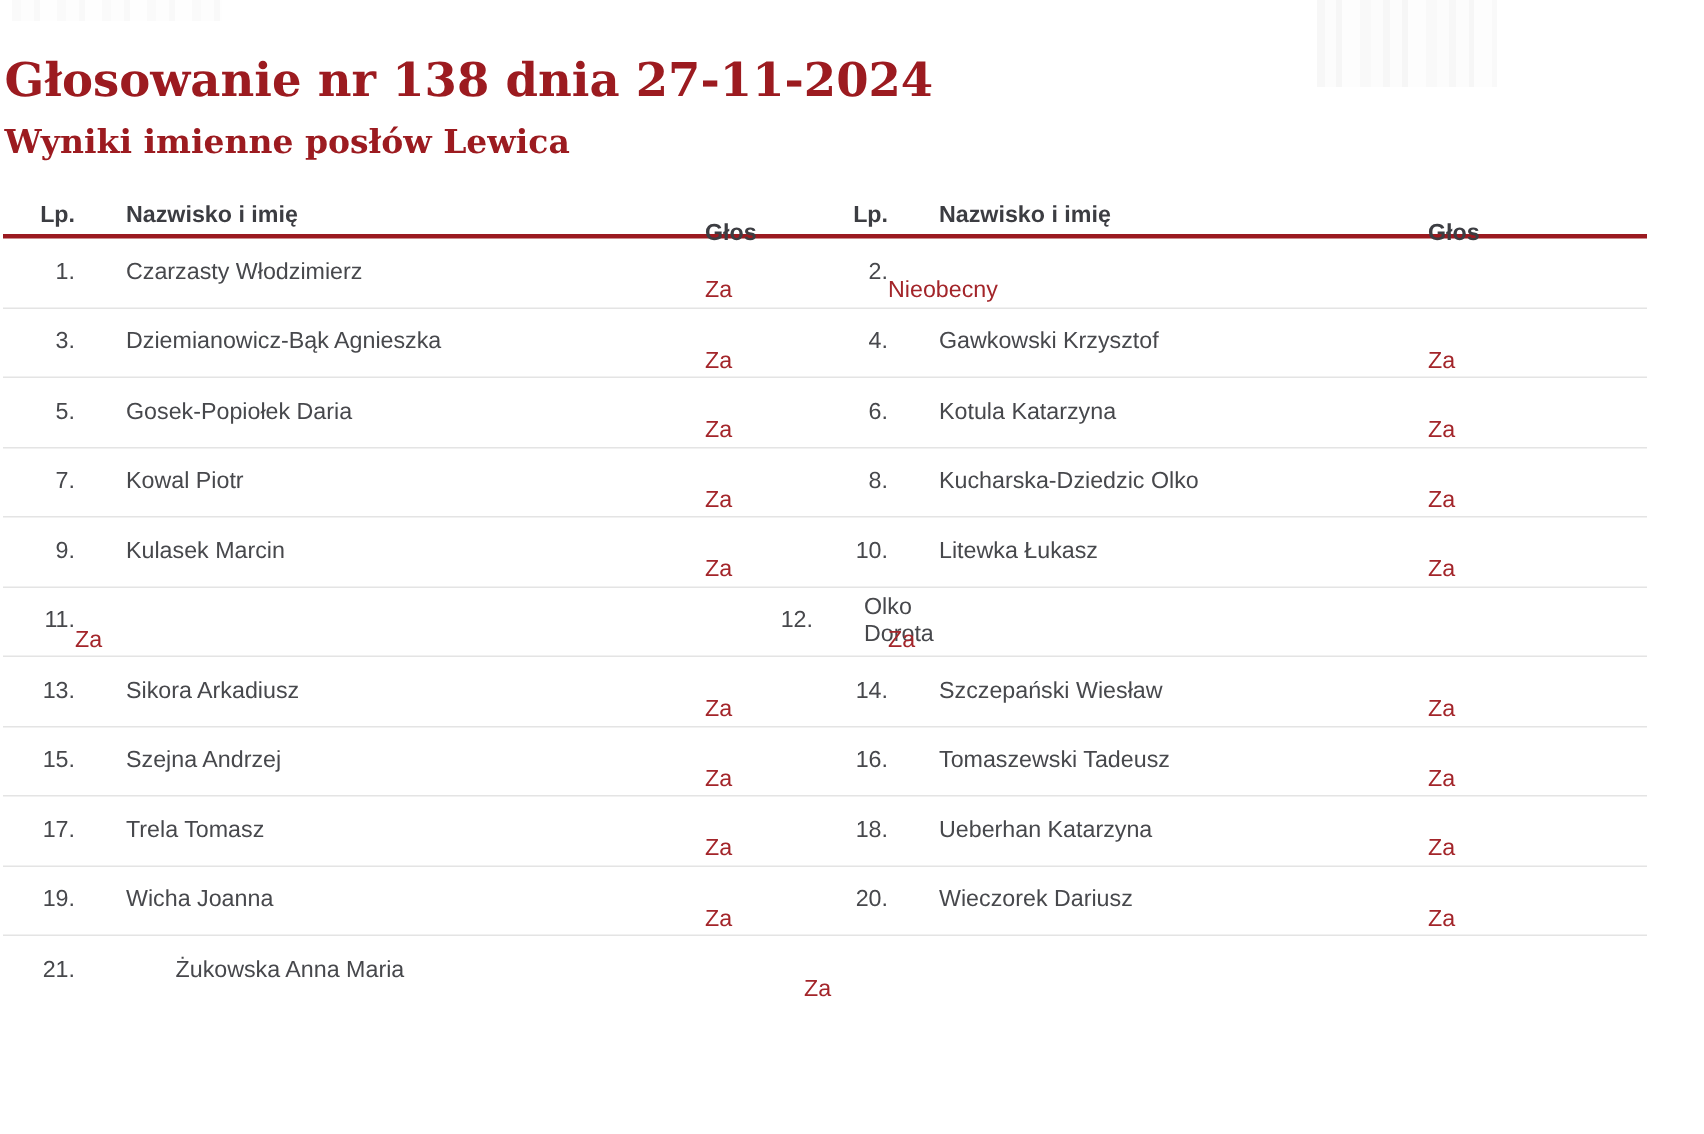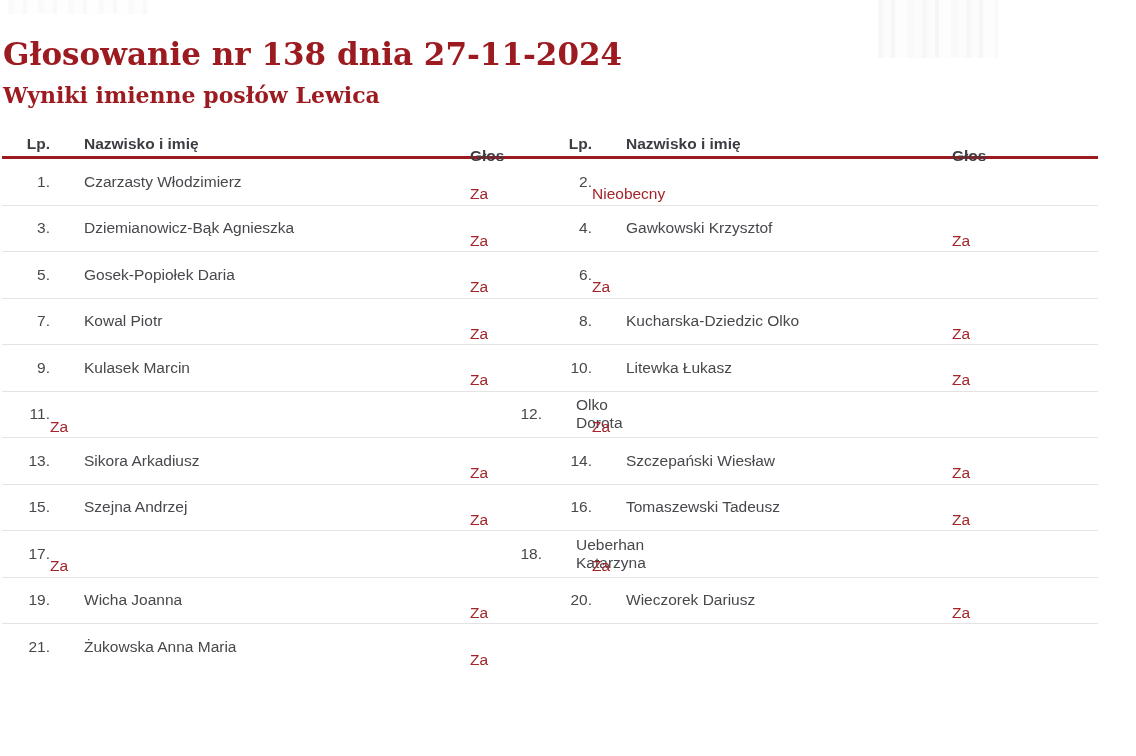--- a/index.html
+++ b/index.html
@@ -30,21 +30,21 @@
     font-size:31px;line-height:1.2;color:var(--title-red);}
   .page-subtitle{font-family:"DejaVu Serif","Liberation Serif",serif;font-weight:bold;
     font-size:22px;line-height:1.2;color:var(--title-red);margin-top:9px;}
 
   .vote-table{position:absolute;left:2px;top:122px;width:1096px;}
   .grid-row{display:grid;grid-template-columns:48px 420px 72px 50px 360px 146px;align-items:center;}
   .thead{height:37px;border-bottom:3px solid var(--rule-red);
     font-weight:bold;font-size:15.5px;color:var(--header-text);}
   .pair{height:46.5px;border-bottom:1px solid var(--separator);
     font-size:15.5px;color:var(--body-text);}
-  .pair:last-child{border-bottom:none;}
+  .pair:last-child{border-bottom:none;gap:33px;}
   .cell-lp{text-align:right;}
   .cell-name{padding-left:34px;}
   .cell-vote{color:var(--vote-red);margin-top:25px;}
   .thead .cell-vote{color:var(--header-text);}
 </style>
 </head>
 <body>
 
 <div class="deco deco-left"></div>
 <div class="deco deco-right"></div>
@@ -77,20 +77,21 @@
         <div class="cell-vote">Za</div>
         <div class="cell-lp">4.</div>
         <div class="cell-name">Gawkowski Krzysztof</div>
         <div class="cell-vote">Za</div>
       </div>
       <div class="grid-row pair">
         <div class="cell-lp">5.</div>
         <div class="cell-name">Gosek-Popiołek Daria</div>
         <div class="cell-vote">Za</div>
         <div class="cell-lp">6.</div>
+        <div class="cell-name">Kotula Katarzyna</div>
         <div class="cell-vote">Za</div>
       </div>
       <div class="grid-row pair">
         <div class="cell-lp">7.</div>
         <div class="cell-name">Kowal Piotr</div>
         <div class="cell-vote">Za</div>
         <div class="cell-lp">8.</div>
         <div class="cell-name">Kucharska-Dziedzic Olko</div>
         <div class="cell-vote">Za</div>
       </div>
@@ -120,20 +121,21 @@
       <div class="grid-row pair">
         <div class="cell-lp">15.</div>
         <div class="cell-name">Szejna Andrzej</div>
         <div class="cell-vote">Za</div>
         <div class="cell-lp">16.</div>
         <div class="cell-name">Tomaszewski Tadeusz</div>
         <div class="cell-vote">Za</div>
       </div>
       <div class="grid-row pair">
         <div class="cell-lp">17.</div>
+        <div class="cell-name">Trela Tomasz</div>
         <div class="cell-vote">Za</div>
         <div class="cell-lp">18.</div>
         <div class="cell-name">Ueberhan Katarzyna</div>
         <div class="cell-vote">Za</div>
       </div>
       <div class="grid-row pair">
         <div class="cell-lp">19.</div>
         <div class="cell-name">Wicha Joanna</div>
         <div class="cell-vote">Za</div>
         <div class="cell-lp">20.</div>

